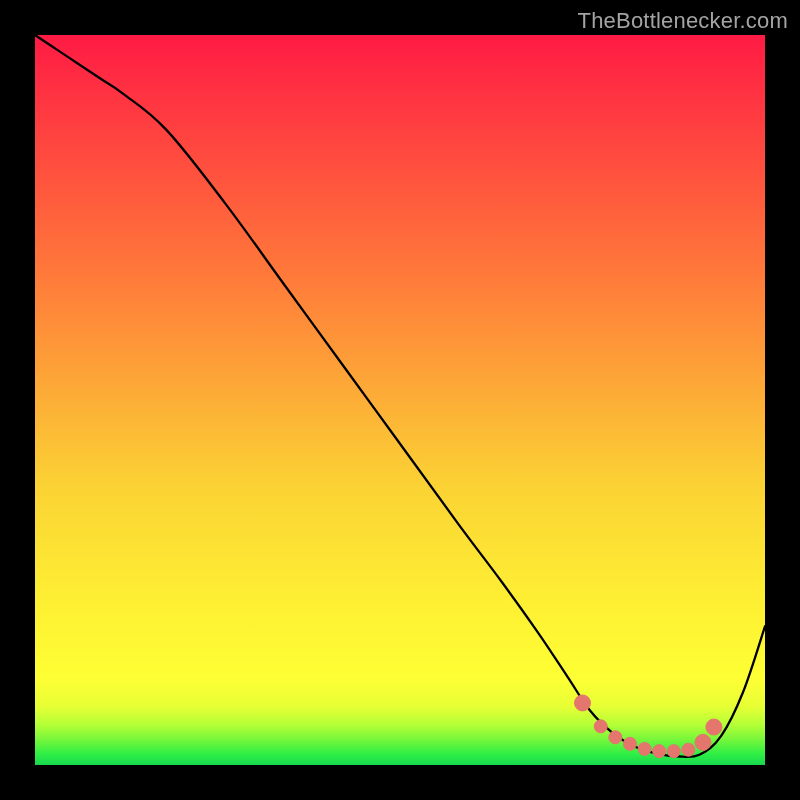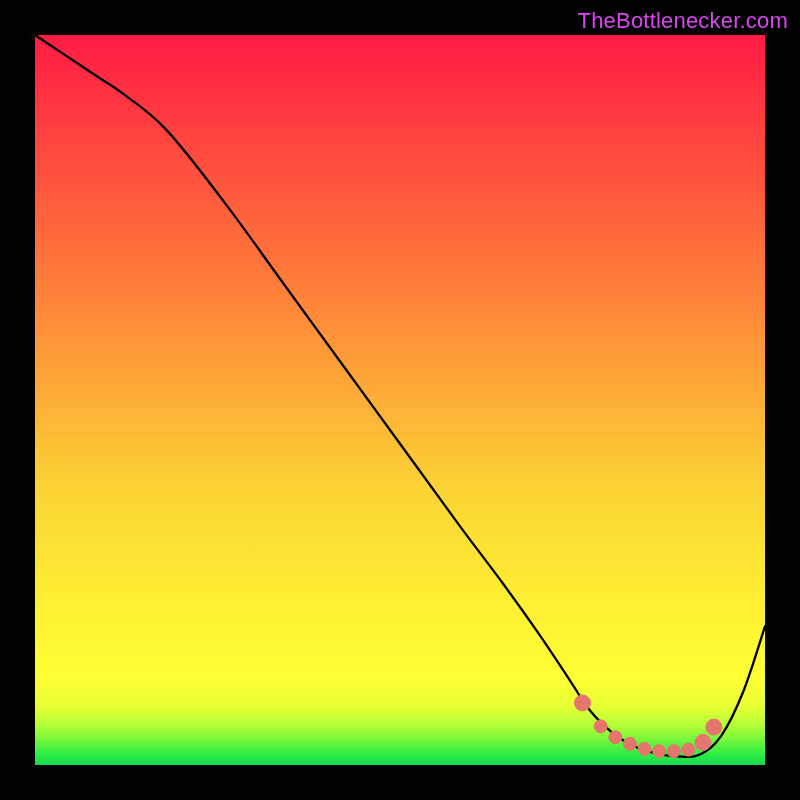--- a/index.html
+++ b/index.html
@@ -24,21 +24,21 @@
     top: 35px;
     width: 730px;
     height: 730px;
   }
   .watermark {
     position: absolute;
     top: 8px;
     right: 12px;
     font-family: Arial, Helvetica, sans-serif;
     font-size: 22px;
-    color: #d946ef;
+    color: #a3a3a3;
     letter-spacing: 0.2px;
   }
   svg {
     display: block;
   }
 </style>
 </head>
 <body>
 
 <div class="frame">

